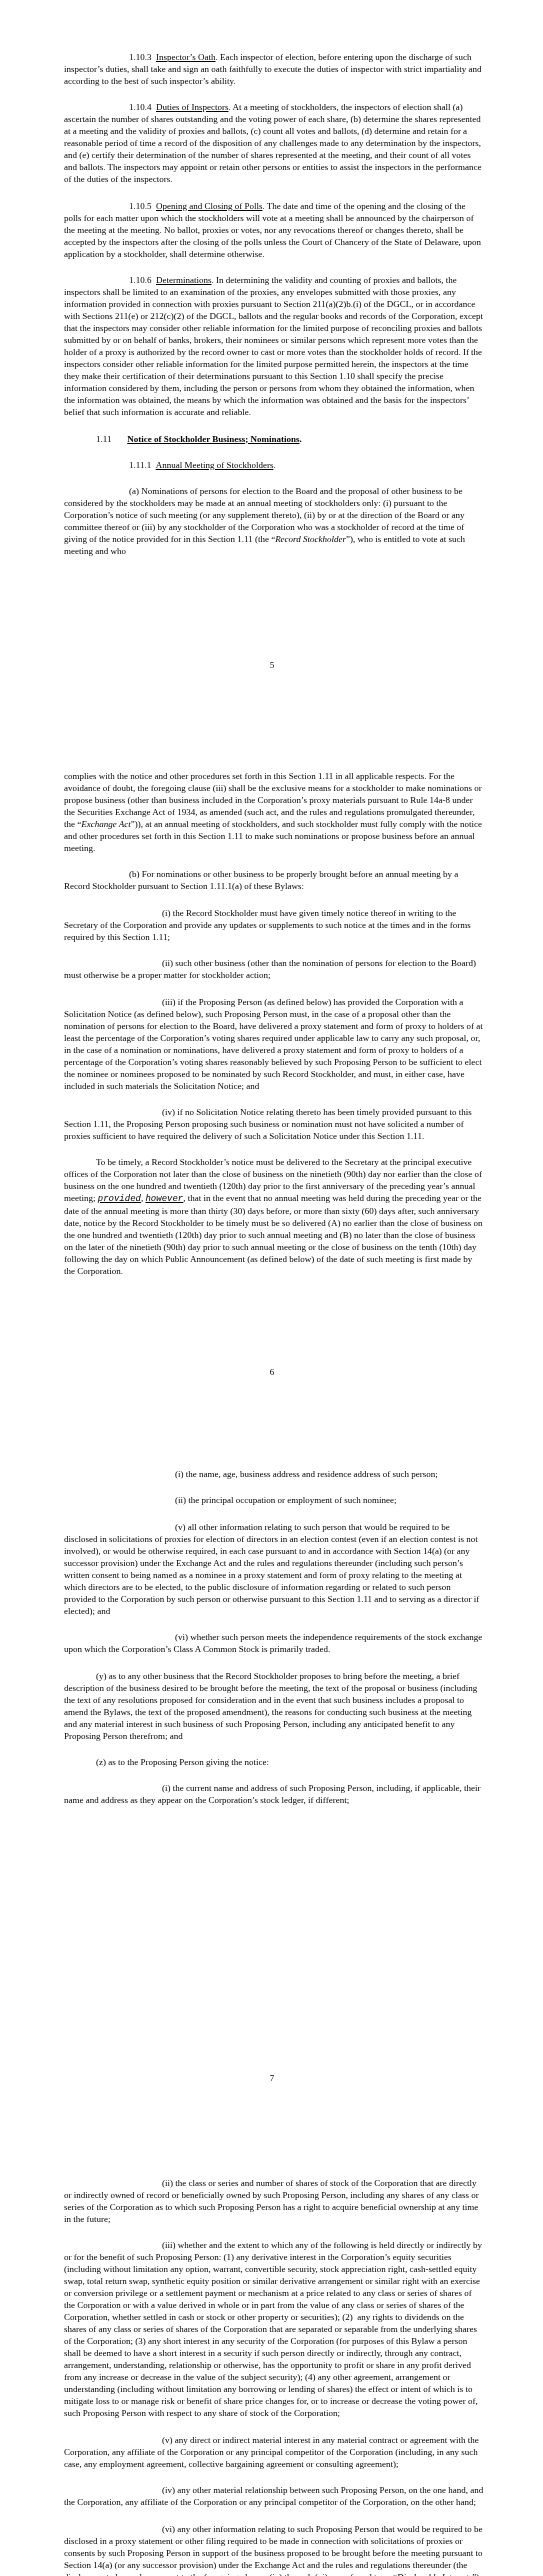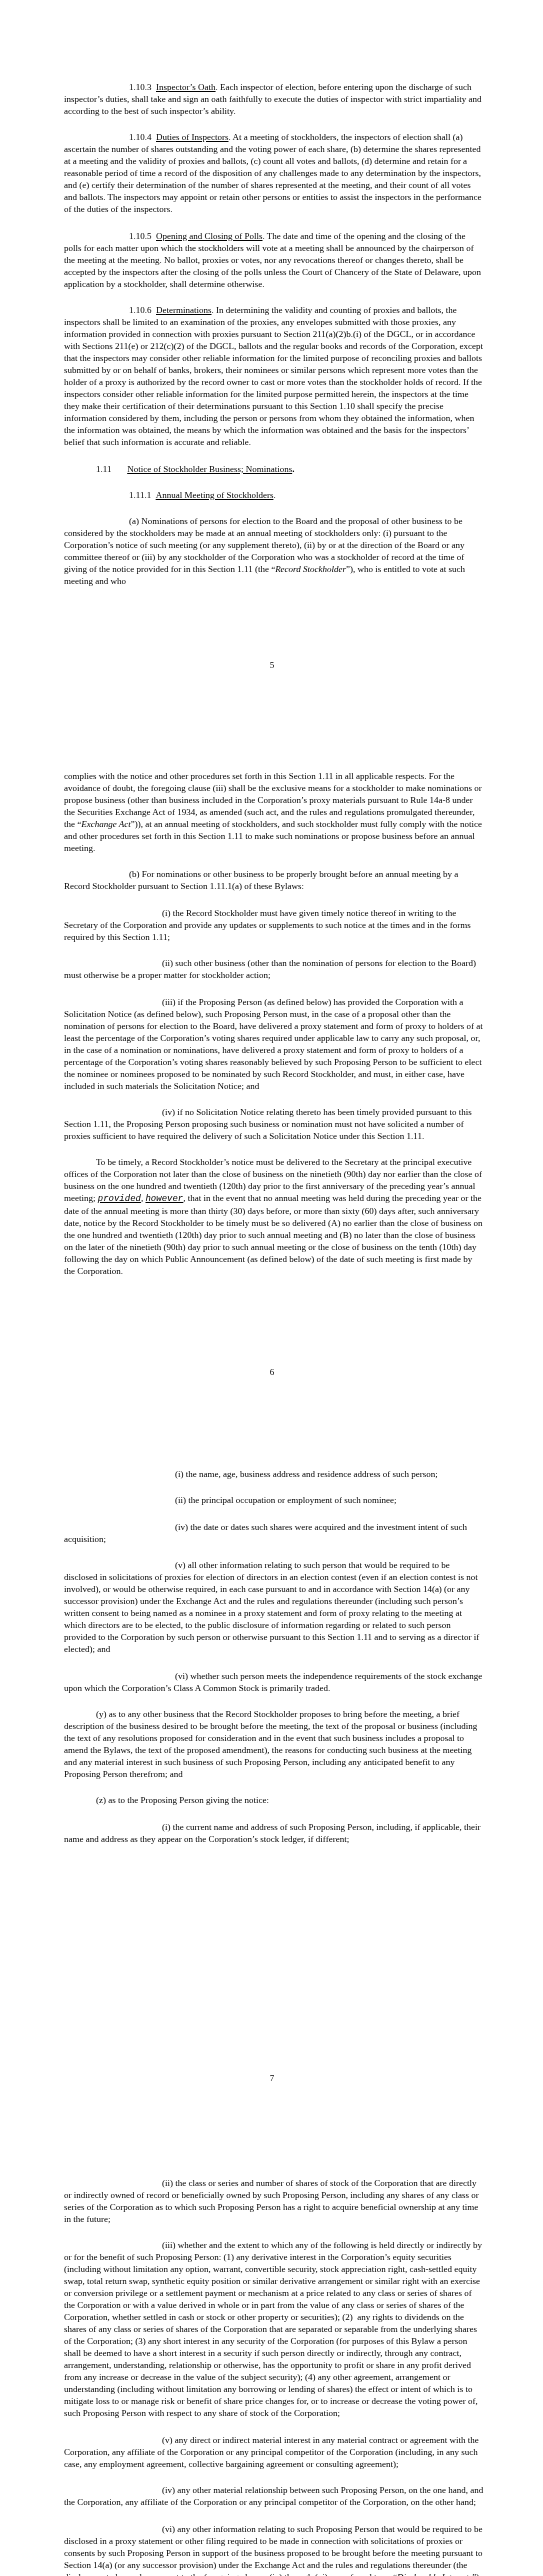--- a/index.html
+++ b/index.html
@@ -11,33 +11,33 @@
     line-height: 12px;
   }
   .doc { width: 544px; background: #ffffff; }
   .page {
     position: relative;
     box-sizing: border-box;
     width: 544px;
     padding-left: 64px;
     padding-right: 59px;
   }
-  #page-5 { height: 717px; padding-top: 81px; }
+  #page-5 { height: 717px; padding-top: 51px; }
   #page-6 { height: 698px; padding-top: 53px; }
   #page-7 { height: 708px; padding-top: 53px; }
   #page-8 { height: 689px; padding-top: 54px; }
   .para { margin: 0 0 14.4px 0; text-align: left; }
   .indent-a { text-indent: 65px; }
   .indent-b { text-indent: 32px; }
   .indent-c { text-indent: 98px; }
   .indent-d { text-indent: 111px; }
   .indent-0 { text-indent: 0; }
   .u  { text-decoration: underline; }
   .b  { font-weight: bold; }
-  .bu { font-weight: normal; text-decoration: underline; }
+  .bu { font-weight: bold; text-decoration: underline; }
   .bi { font-weight: normal; font-style: italic; }
   .i  { font-style: italic; }
   .iu { font-style: italic; text-decoration: underline; font-family: Liberation Mono, monospace; }
   .page-number { position: absolute; left: 0; width: 100%; text-align: center; }
   #page-5 .page-number { top: 659px; }
   #page-6 .page-number { top: 649px; }
   #page-7 .page-number { top: 657px; }
 </style>
 </head>
 <body>
@@ -62,21 +62,20 @@
     <p class="para indent-c">(ii) such other business (other than the nomination of persons for election to the Board) must otherwise be a proper matter for stockholder action;</p>
     <p class="para indent-c">(iii) if the Proposing Person (as defined below) has provided the Corporation with a Solicitation Notice (as defined below), such Proposing Person must, in the case of a proposal other than the nomination of persons for election to the Board, have delivered a proxy statement and form of proxy to holders of at least the percentage of the Corporation’s voting shares required under applicable law to carry any such proposal, or, in the case of a nomination or nominations, have delivered a proxy statement and form of proxy to holders of a percentage of the Corporation’s voting shares reasonably believed by such Proposing Person to be sufficient to elect the nominee or nominees proposed to be nominated by such Record Stockholder, and must, in either case, have included in such materials the Solicitation Notice; and</p>
     <p class="para indent-c">(iv) if no Solicitation Notice relating thereto has been timely provided pursuant to this Section 1.11, the Proposing Person proposing such business or nomination must not have solicited a number of proxies sufficient to have required the delivery of such a Solicitation Notice under this Section 1.11.</p>
     <p class="para indent-b"><span>To be timely, a Record Stockholder’s notice must be delivered to the Secretary at the principal executive offices of the Corporation not later than the close of business on the ninetieth (90th) day nor earlier than the close of business on the one hundred and twentieth (120th) day prior to the first anniversary of the preceding year’s annual meeting; </span><span class="iu">provided</span><span class="i">, </span><span class="iu">however</span><span>, that in the event that no annual meeting was held during the preceding year or the date of the annual meeting is more than thirty (30) days before, or more than sixty (60) days after, such anniversary date, notice by the Record Stockholder to be timely must be so delivered (A) no earlier than the close of business on the one hundred and twentieth (120th) day prior to such annual meeting and (B) no later than the close of business on the later of the ninetieth (90th) day prior to such annual meeting or the close of business on the tenth (10th) day following the day on which Public Announcement (as defined below) of the date of such meeting is first made by the Corporation.</span></p>
     <div class="page-number">6</div>
   </div>
 
   <div class="page" id="page-7">
     <p class="para indent-d">(i) the name, age, business address and residence address of such person;</p>
     <p class="para indent-d">(ii) the principal occupation or employment of such nominee;</p>
-    <p class="para indent-d">(iv) the date or dates such shares were acquired and the investment intent of such acquisition;</p>
     <p class="para indent-d">(v) all other information relating to such person that would be required to be disclosed in solicitations of proxies for election of directors in an election contest (even if an election contest is not involved), or would be otherwise required, in each case pursuant to and in accordance with Section 14(a) (or any successor provision) under the Exchange Act and the rules and regulations thereunder (including such person’s written consent to being named as a nominee in a proxy statement and form of proxy relating to the meeting at which directors are to be elected, to the public disclosure of information regarding or related to such person provided to the Corporation by such person or otherwise pursuant to this Section 1.11 and to serving as a director if elected); and</p>
     <p class="para indent-d">(vi) whether such person meets the independence requirements of the stock exchange upon which the Corporation’s Class A Common Stock is primarily traded.</p>
     <p class="para indent-b">(y) as to any other business that the Record Stockholder proposes to bring before the meeting, a brief description of the business desired to be brought before the meeting, the text of the proposal or business (including the text of any resolutions proposed for consideration and in the event that such business includes a proposal to amend the Bylaws, the text of the proposed amendment), the reasons for conducting such business at the meeting and any material interest in such business of such Proposing Person, including any anticipated benefit to any Proposing Person therefrom; and</p>
     <p class="para indent-b">(z) as to the Proposing Person giving the notice:</p>
     <p class="para indent-c">(i) the current name and address of such Proposing Person, including, if applicable, their name and address as they appear on the Corporation’s stock ledger, if different;</p>
     <div class="page-number">7</div>
   </div>
 
   <div class="page" id="page-8">
     <p class="para indent-c">(ii) the class or series and number of shares of stock of the Corporation that are directly or indirectly owned of record or beneficially owned by such Proposing Person, including any shares of any class or series of the Corporation as to which such Proposing Person has a right to acquire beneficial ownership at any time in the future;</p>

